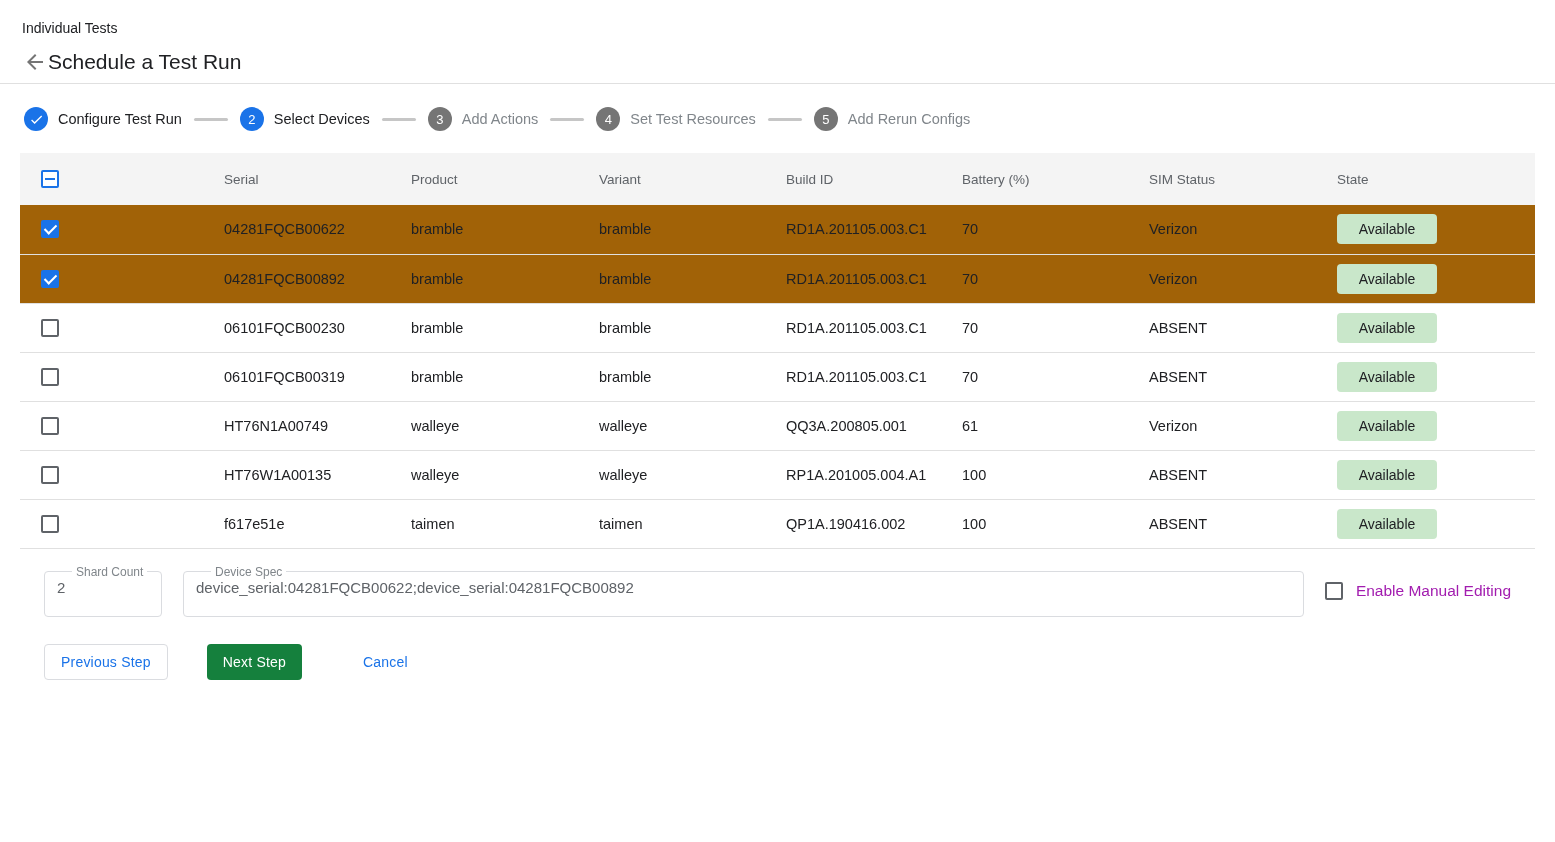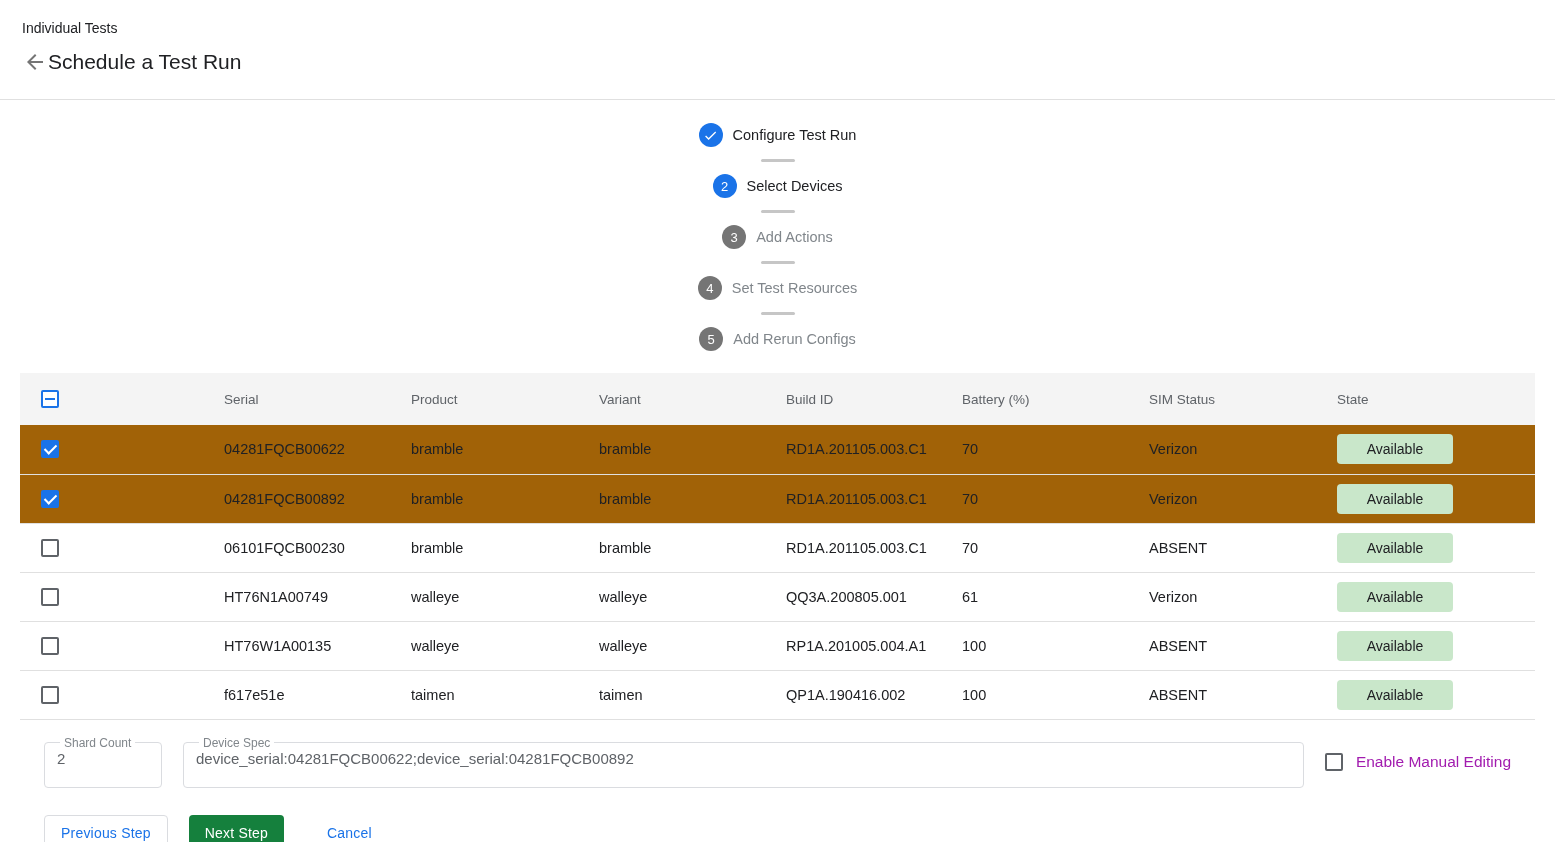--- a/index.html
+++ b/index.html
@@ -4,29 +4,29 @@
 <style>
   * { box-sizing: border-box; }
   html, body { margin: 0; padding: 0; }
   body {
     width: 1555px; height: 842px; overflow: hidden;
     background: #ffffff; color: #202124;
     font-family: "Liberation Sans", "DejaVu Sans", sans-serif;
   }
 
   
-  .page-header { padding: 20px 24px 0 22px; height: 100px; border-bottom: 1px solid #e0e0e0; }
+  .page-header { padding: 20px 24px 0 22px; height: 84px; border-bottom: 1px solid #e0e0e0; }
   .breadcrumb { font-size: 14px; color: #202124; }
   .title-row { display: flex; align-items: center; margin-top: 13px; }
   .back-btn { background: none; border: none; padding: 0; width: 26px; height: 26px; cursor: pointer;
               display: flex; align-items: center; justify-content: center; color: #5f6368; }
   h1.page-title { font-size: 21px; font-weight: 400; margin: 0; color: #202124; }
 
   
-  .stepper { display: flex; align-items: center; gap: 12px; padding: 23px 24px 22px 24px; flex-direction: column; }
+  .stepper { display: flex; align-items: center; gap: 12px; padding: 23px 24px 22px 24px; }
   .step { display: flex; align-items: center; gap: 10px; cursor: pointer; }
   .step-circle {
     width: 24px; height: 24px; border-radius: 50%;
     display: flex; align-items: center; justify-content: center;
     background: #757575; color: #fff; font-size: 13px; flex: none;
   }
   .step.completed .step-circle, .step.active .step-circle { background: #1a73e8; }
   .step-label { font-size: 14.5px; color: #202124; white-space: nowrap; }
   .step.pending .step-label { color: #80868b; }
   .step-line { width: 34px; height: 3px; border-radius: 2px; background: #c6c6c6; flex: none; }
@@ -58,44 +58,44 @@
     width: 5px; height: 10px; border: solid #fff; border-width: 0 2px 2px 0;
     transform: rotate(45deg);
   }
   .cb.indeterminate { border-color: #1a73e8; }
   .cb.indeterminate::after {
     content: ''; position: absolute; left: 2px; top: 6px; width: 10px; height: 2px; background: #1a73e8;
   }
 
   
   .badge {
-    display: inline-block; width: 116px; height: 30px; line-height: 30px;
+    display: inline-block; width: 100px; height: 30px; line-height: 30px;
     text-align: center; background: #c9e7ca; color: #202124;
     border-radius: 4px; font-size: 14px;
   }
 
   
   .form-row { display: flex; align-items: center; gap: 21px; padding: 0 24px; margin-top: 16px; }
   fieldset.field {
     border: 1px solid #dadce0; border-radius: 4px; margin: 0; padding: 0 12px 0 12px;
     height: 52px; min-inline-size: 0;
   }
-  fieldset.field legend { font-size: 12px; color: #80868b; padding: 0 4px; margin-left: 3px; }
+  fieldset.field legend { font-size: 12px; color: #80868b; padding: 0 4px; margin-left: 15px; }
   fieldset.field input {
     border: none; outline: none; background: transparent; width: 100%;
     font-family: inherit; font-size: 15px; color: #5f6368; padding: 0 0 8px 0; margin-top: 0;
   }
   .field-shard { width: 118px; flex: none; }
   .field-spec { flex: 1; }
   .field-spec input { color: #80868b; }
   .manual-edit { display: flex; align-items: center; gap: 13px; font-size: 15.5px; color: #a21caf;
                  white-space: nowrap; cursor: pointer; flex: none; }
 
   
-  .actions { display: flex; align-items: center; gap: 21px; padding: 0 24px; margin-top: 27px; }
+  .actions { display: flex; align-items: center; gap: 39px; padding: 0 24px; margin-top: 27px; }
   .btn {
     font-family: inherit; font-size: 14px; font-weight: 500; height: 36px;
     border-radius: 4px; padding: 0 16px; cursor: pointer; letter-spacing: 0.2px;
   }
   .btn.outlined { background: #fff; color: #1a73e8; border: 1px solid #dadce0; }
   .btn.primary { background: #15803d; color: #fff; border: none; }
   .btn.text { background: none; border: none; color: #1a73e8; padding: 0 10px; margin-left: 12px; }
 </style>
 </head>
 <body>
@@ -199,20 +199,30 @@
           <td>06101FQCB00230</td>
           <td>bramble</td>
           <td>bramble</td>
           <td>RD1A.201105.003.C1</td>
           <td>70</td>
           <td>ABSENT</td>
           <td><span class="badge">Available</span></td>
         </tr>
         <tr>
           <td class="cb-cell"><span class="cb"></span></td>
+          <td>06101FQCB00319</td>
+          <td>bramble</td>
+          <td>bramble</td>
+          <td>RD1A.201105.003.C1</td>
+          <td>70</td>
+          <td>ABSENT</td>
+          <td><span class="badge">Available</span></td>
+        </tr>
+        <tr>
+          <td class="cb-cell"><span class="cb"></span></td>
           <td>HT76N1A00749</td>
           <td>walleye</td>
           <td>walleye</td>
           <td>QQ3A.200805.001</td>
           <td>61</td>
           <td>Verizon</td>
           <td><span class="badge">Available</span></td>
         </tr>
         <tr>
           <td class="cb-cell"><span class="cb"></span></td>

